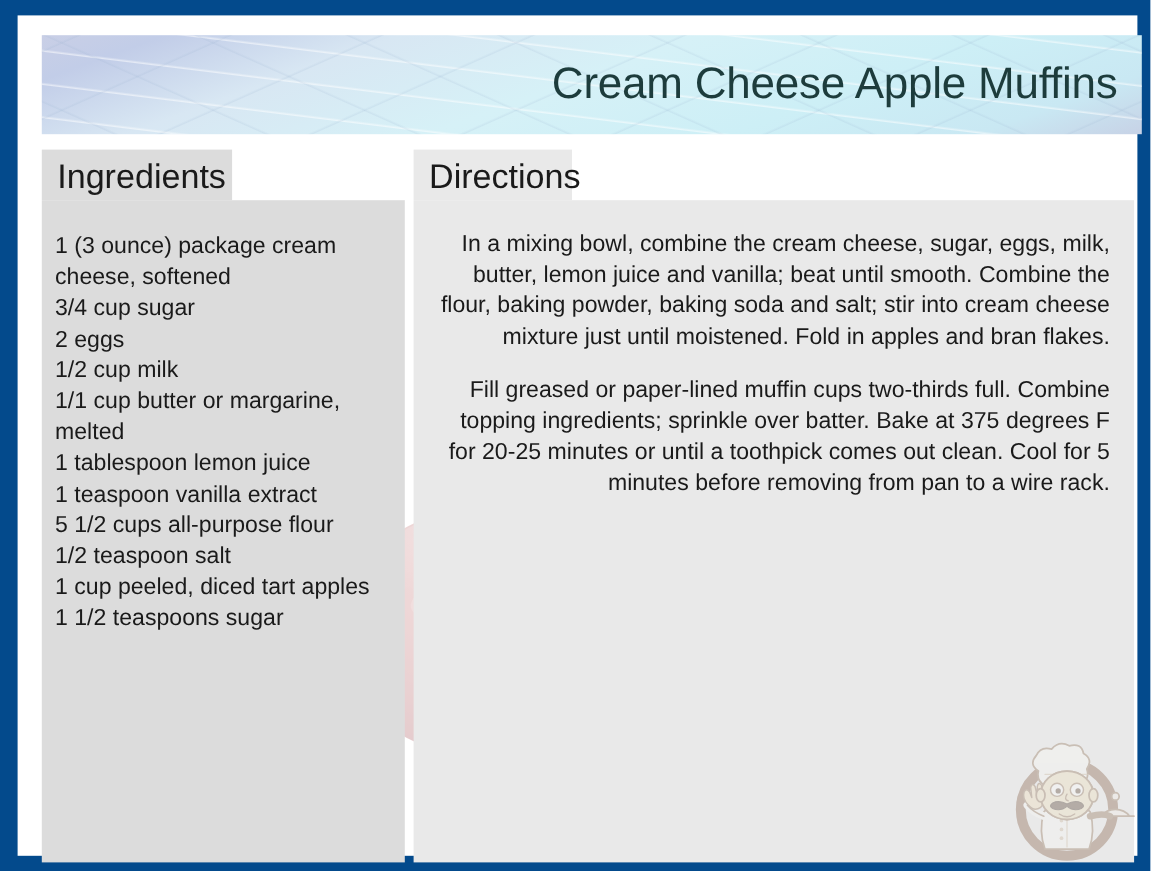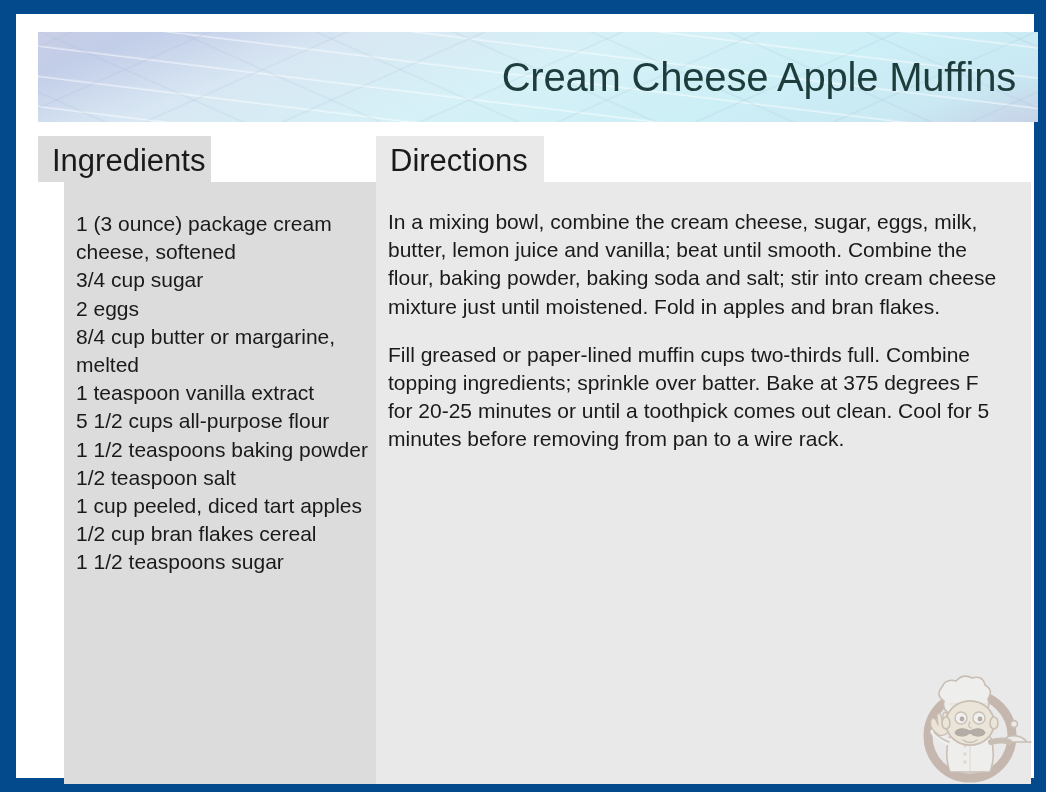--- a/index.html
+++ b/index.html
@@ -106,31 +106,31 @@
   }
 
   
   #ingredients-panel { left: 22px; top: 122px; width: 330px; height: 648px; }
   #ingredients-panel .panel-tab { background: #DCDCDC; width: 173px; }
   #ingredients-panel .panel-body {
     background: #DCDCDC;
     width: 330px;
     height: 602px;
     padding: 28px 12px 10px 12px;
-    margin-left: 26px;
   }
 
   
   #directions-panel { left: 360px; top: 122px; width: 655px; height: 648px; }
-  #directions-panel .panel-tab { background: #E9E9E9; width: 168px; }
+  #directions-panel .panel-tab { background: #E9E9E9; width: 144px; }
   #directions-panel .panel-body {
     background: #E9E9E9;
     width: 655px;
     height: 602px;
     padding: 26px 22px 10px 12px;
+    text-align: right;
   }
 
   
   #ingredients-list { list-style: none; position: relative; z-index: 4; }
   #ingredients-list li {
     font-size: 21px;
     line-height: 28.2px;
     color: #1A1A1A;
     white-space: pre-line;
   }
@@ -179,27 +179,27 @@
       <div id="banner-title">Cream Cheese Apple Muffins</div>
     </div>
 
     <div class="panel" id="ingredients-panel">
       <div class="panel-tab">Ingredients</div>
       <div class="panel-body">
         <ul id="ingredients-list">
           <li>1 (3 ounce) package cream cheese, softened</li>
           <li>3/4 cup sugar</li>
           <li>2 eggs</li>
-          <li>8/4 cup butter or margarine, melted</li>
+          <li>1/2 cup milk</li>
+          <li>1/1 cup butter or margarine, melted</li>
+          <li>1 tablespoon lemon juice</li>
           <li>1 teaspoon vanilla extract</li>
           <li>5 1/2 cups all-purpose flour</li>
-          <li>1 1/2 teaspoons baking powder</li>
           <li>1/2 teaspoon salt</li>
           <li>1 cup peeled, diced tart apples</li>
-          <li>1/2 cup bran flakes cereal</li>
           <li>1 1/2 teaspoons sugar</li>
         </ul>
       </div>
     </div>
 
     <div class="panel" id="directions-panel">
       <div class="panel-tab">Directions</div>
       <div class="panel-body">
         <p class="direction-para">In a mixing bowl, combine the cream cheese, sugar, eggs, milk, butter, lemon juice and vanilla; beat until smooth. Combine the flour, baking powder, baking soda and salt; stir into cream cheese mixture just until moistened. Fold in apples and bran flakes.</p>
         <p class="direction-para">Fill greased or paper-lined muffin cups two-thirds full. Combine topping ingredients; sprinkle over batter. Bake at 375 degrees F for 20-25 minutes or until a toothpick comes out clean. Cool for 5 minutes before removing from pan to a wire rack.</p>

